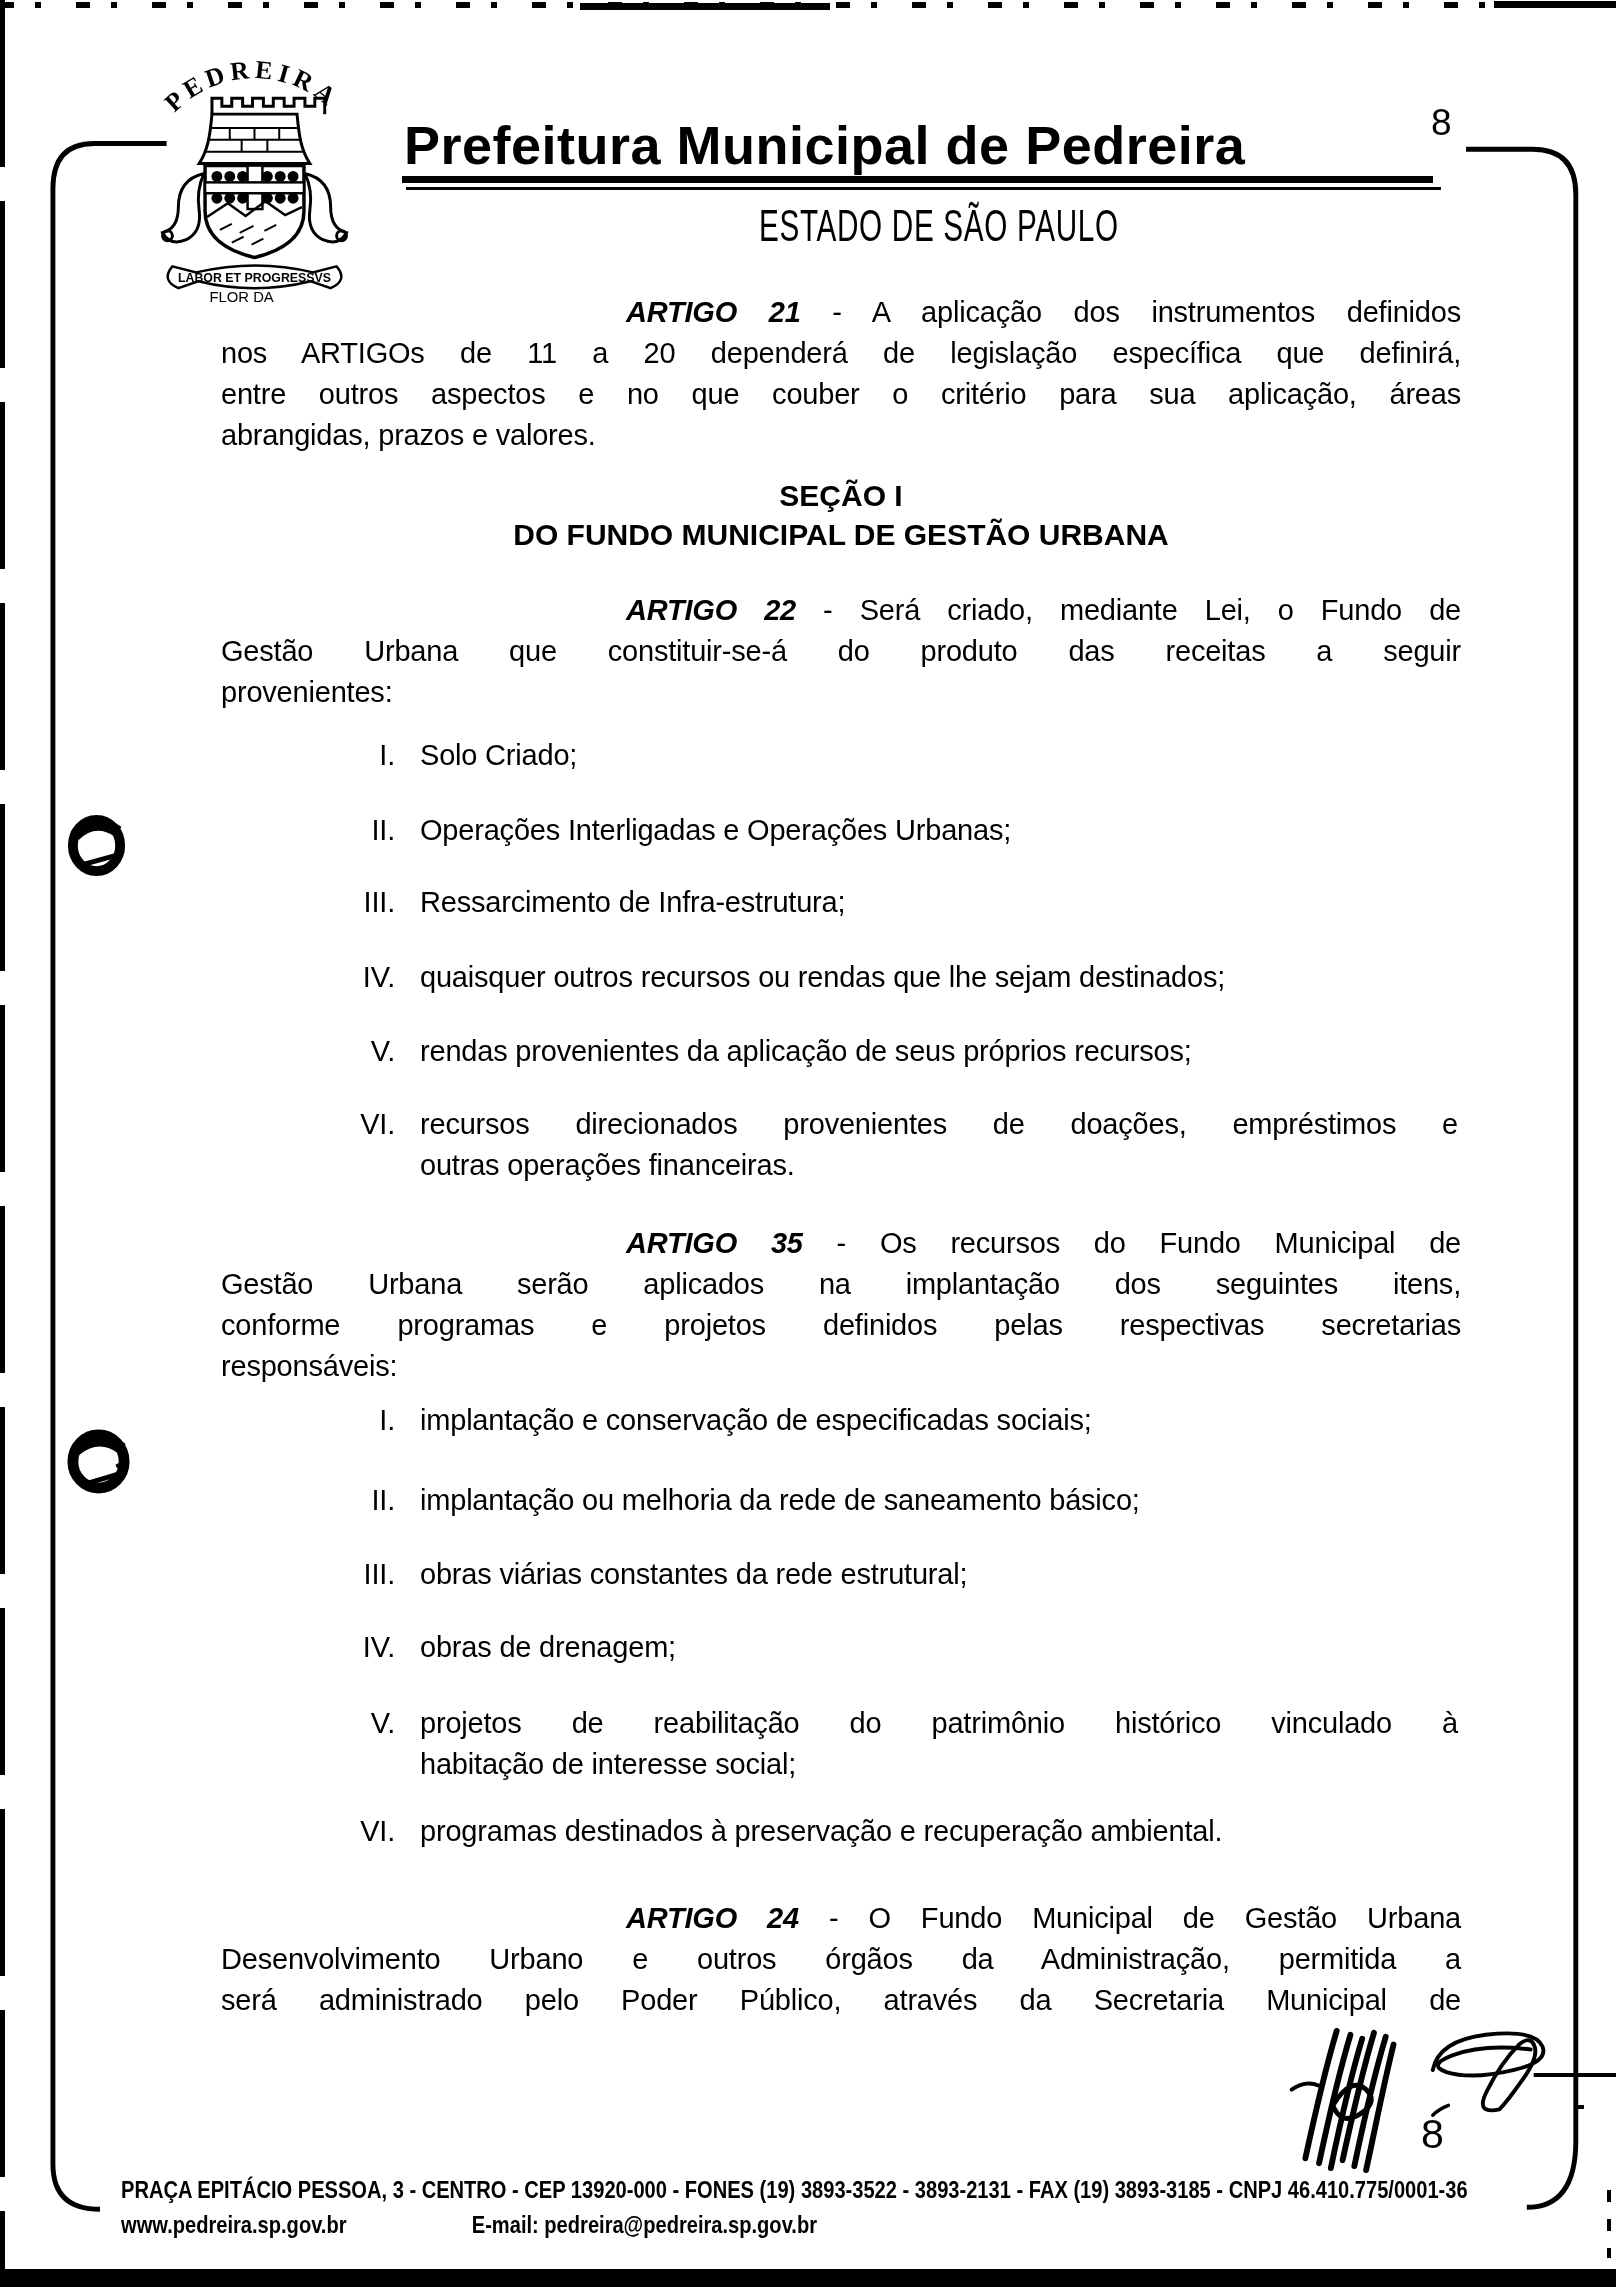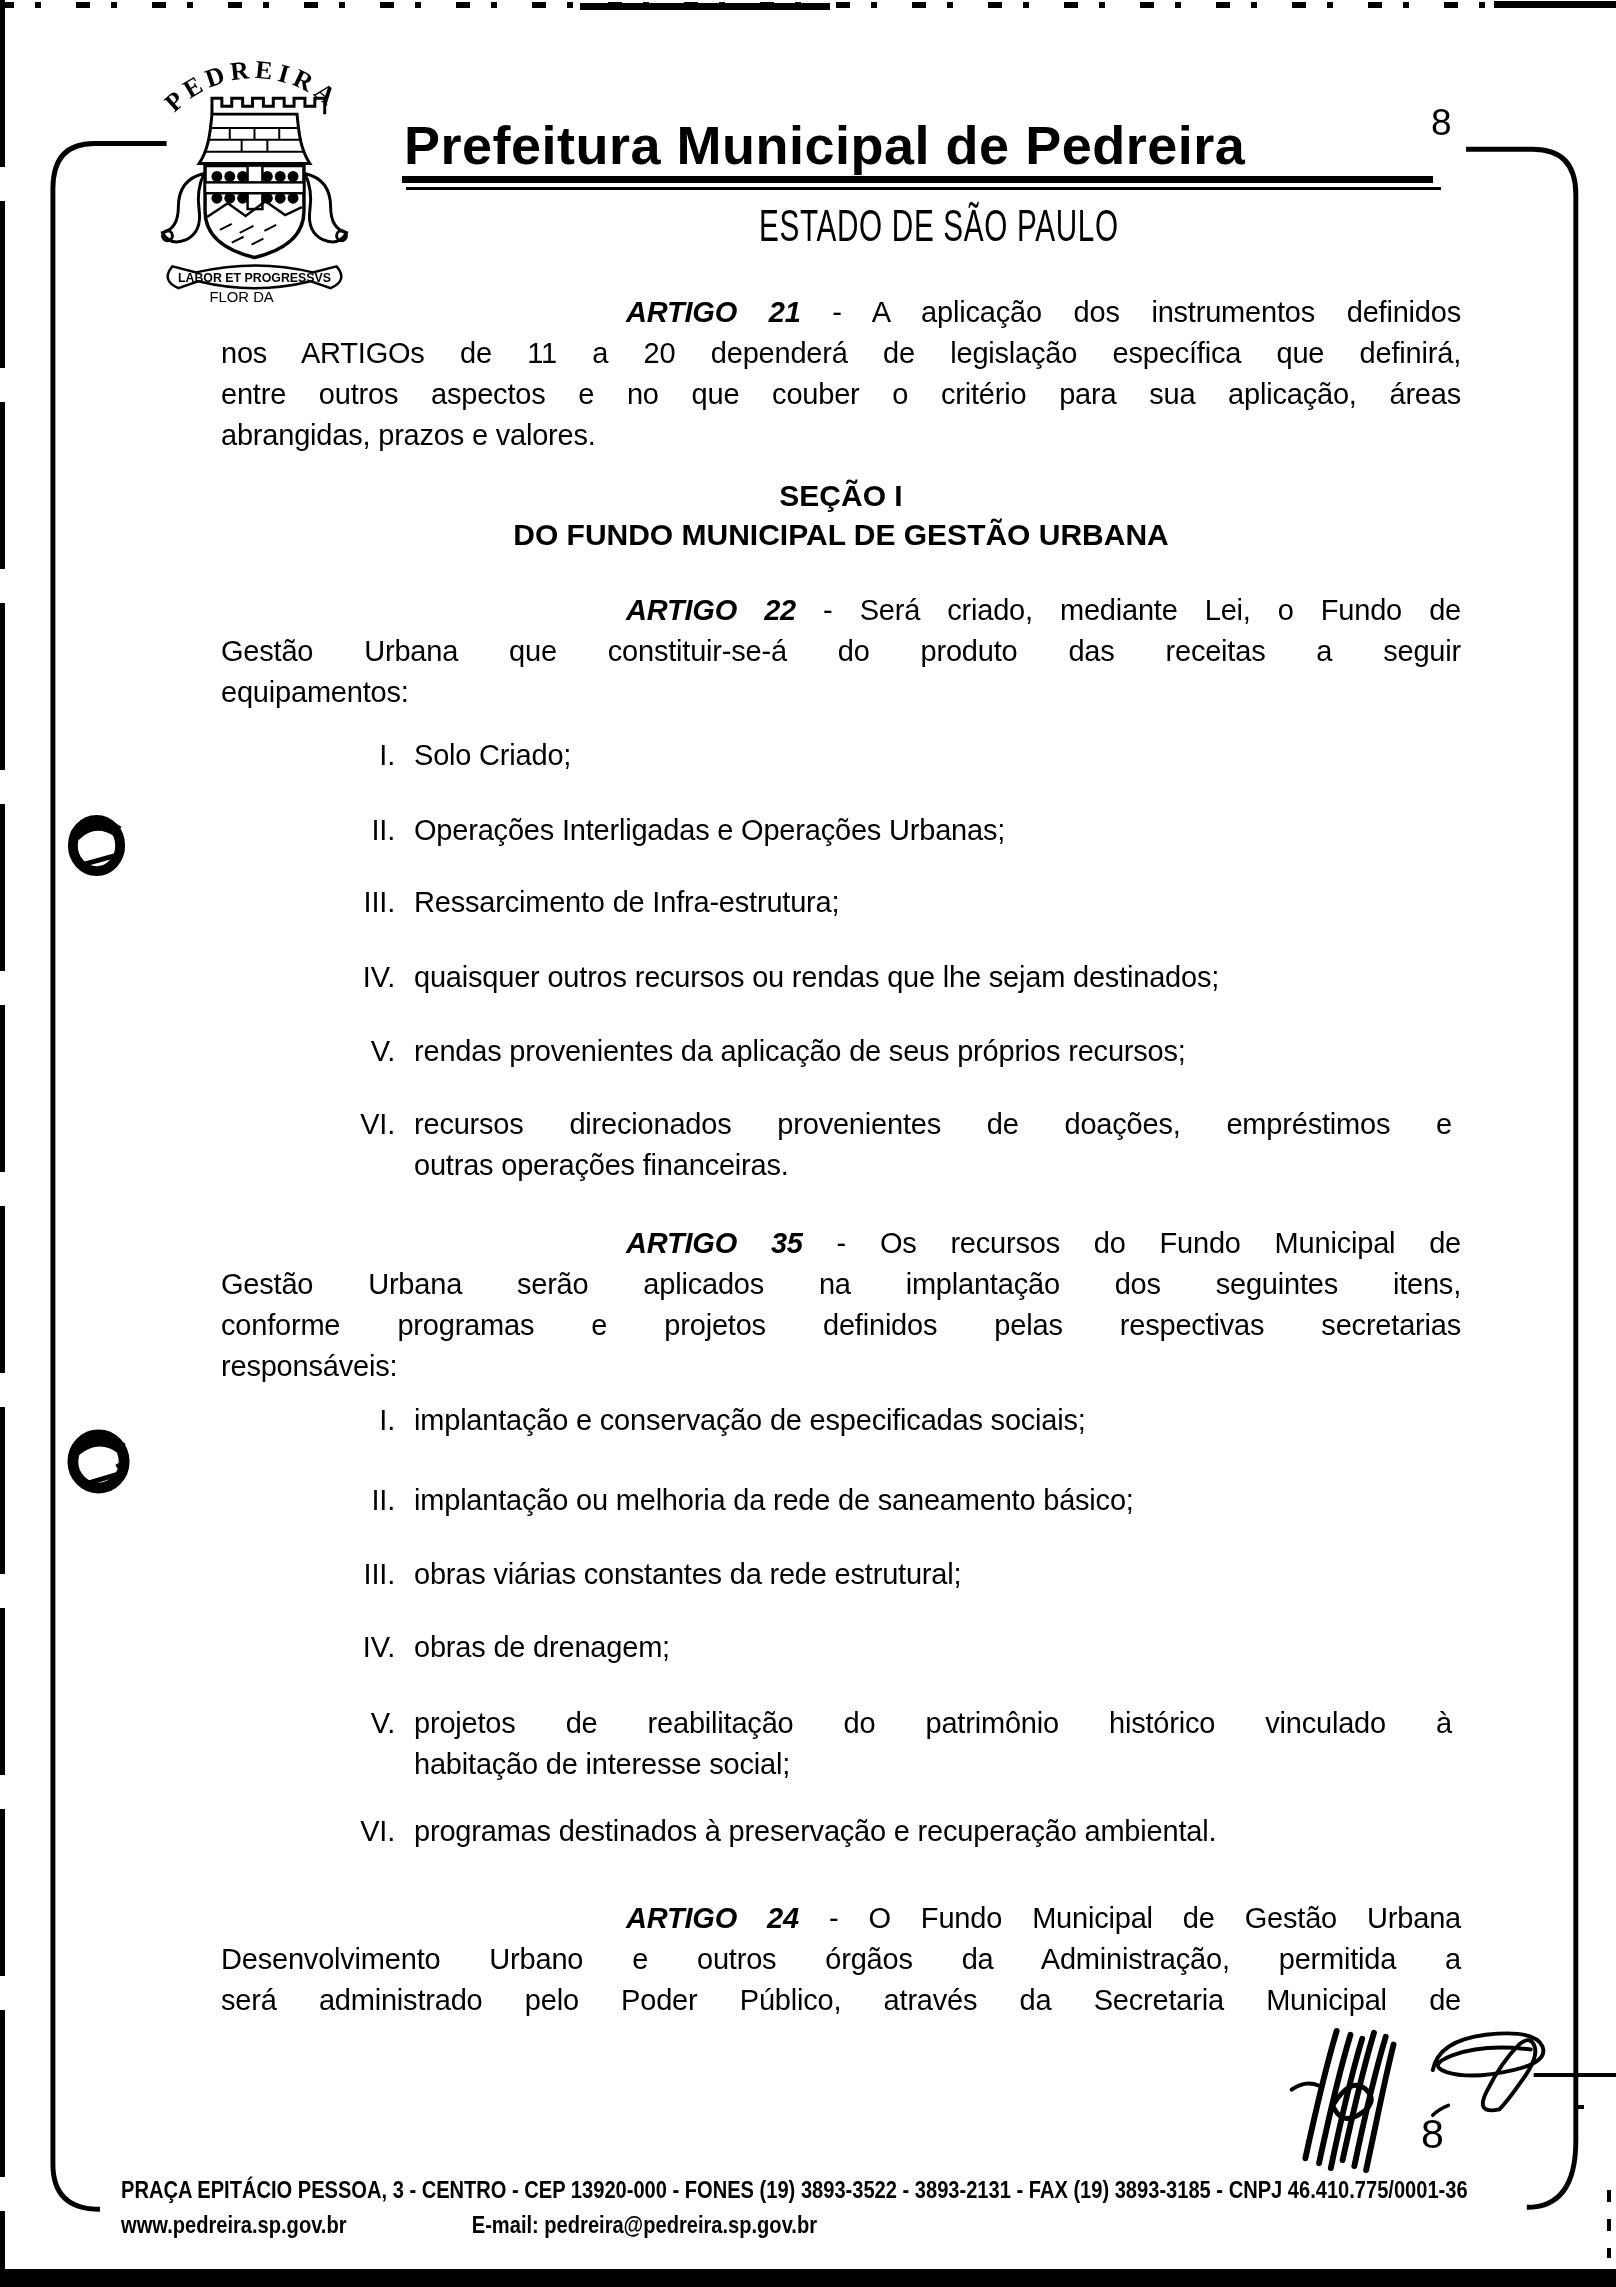--- a/index.html
+++ b/index.html
@@ -24,21 +24,21 @@
             transform:scaleX(.66);transform-origin:left top;}
   
   .para{position:absolute;left:221px;width:1240px;font-size:29px;line-height:41px;letter-spacing:-0.2px;}
   .jl{text-align:justify;text-align-last:justify;}
   .jl.last{text-align-last:left;}
   .ind{text-indent:405px;}
   .albl{font-weight:700;font-style:italic;margin-top:45px;}
   .secao{position:absolute;left:221px;width:1240px;text-align:center;font-size:30px;font-weight:700;line-height:39px;}
   .li{position:absolute;left:221px;width:1240px;display:flex;font-size:29px;line-height:41px;letter-spacing:-0.2px;}
   .num{flex:0 0 174px;text-align:right;}
-  .itext{margin-left:19px;width:1038px;}
+  .itext{margin-left:25px;width:1038px;}
   
   .footer1{position:absolute;left:121px;top:2176px;white-space:nowrap;font-size:24.5px;font-weight:700;
            transform:scaleX(.82);transform-origin:left top;}
   .footer2{position:absolute;left:121px;top:2211px;width:1404px;display:flex;}
   .footer2 .site{white-space:nowrap;font-size:24.5px;font-weight:700;transform:scaleX(.82);transform-origin:left top;}
   .footer2 .mail{white-space:nowrap;font-size:24.5px;font-weight:700;transform:scaleX(.82);transform-origin:right top;}
   
   .overlay{position:absolute;left:0;top:0;width:1616px;height:2288px;pointer-events:none;}
   .mark{position:absolute;}
 </style>
@@ -123,21 +123,21 @@
   </div>
 
   <div class="secao" style="top:476px">
     <div>SEÇÃO I</div>
     <div>DO FUNDO MUNICIPAL DE GESTÃO URBANA</div>
   </div>
 
   <div class="para" style="top:590px">
     <div class="jl ind"><span class="albl">ARTIGO 22</span> <span>- Será criado, mediante Lei, o Fundo de</span></div>
     <div class="jl">Gestão Urbana que constituir-se-á do produto das receitas a seguir</div>
-    <div class="jl last">equipamentos:</div>
+    <div class="jl last">provenientes:</div>
   </div>
 
   <div class="li" style="top:735px">
     <div class="num">I.</div>
     <div class="itext">
         <div>Solo Criado;</div>
       </div>
   </div>
   <div class="li" style="top:810px">
     <div class="num">II.</div>

